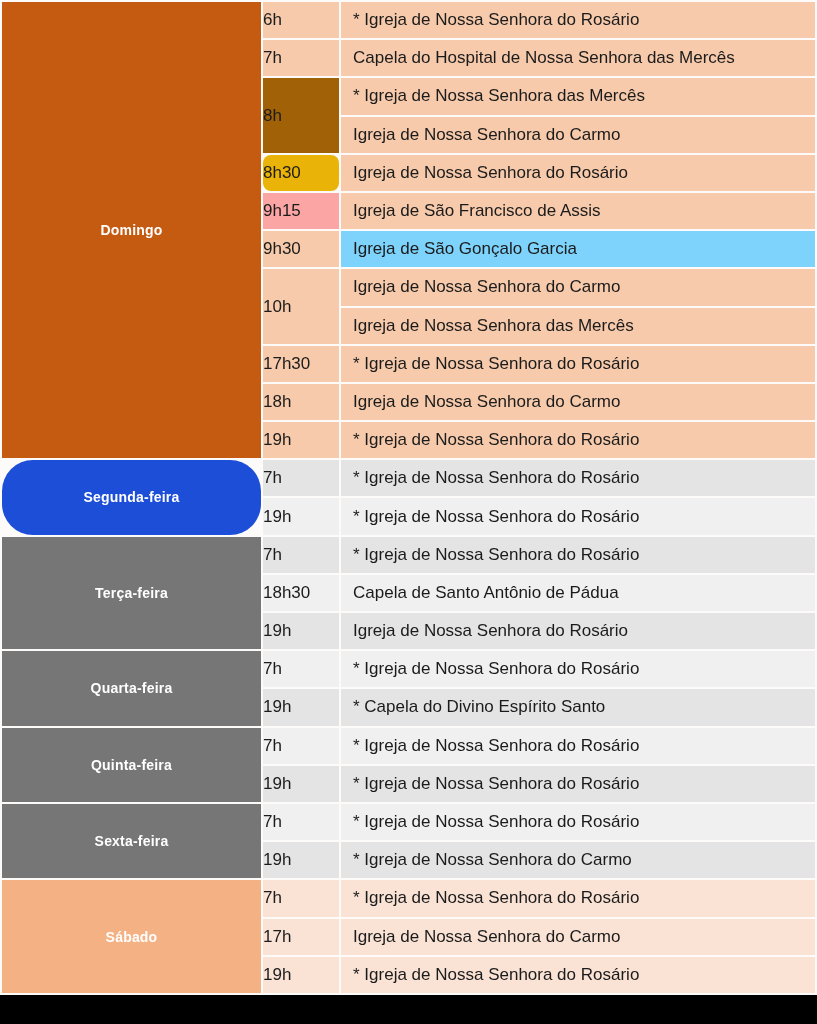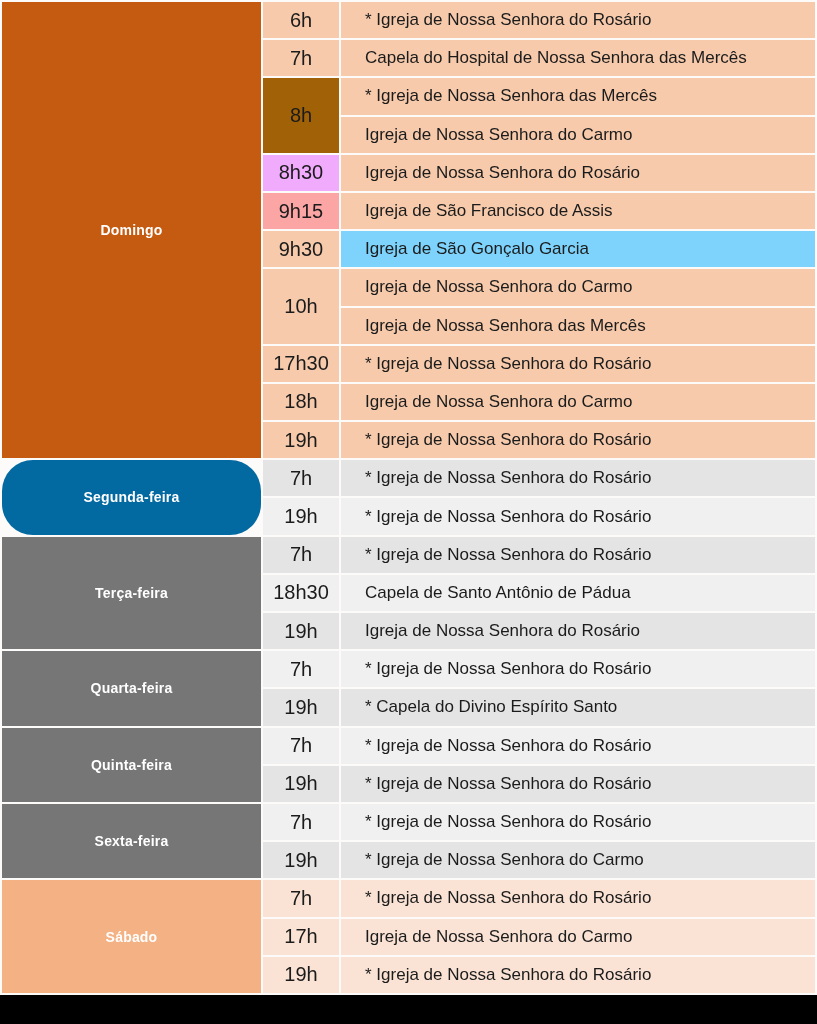--- a/index.html
+++ b/index.html
@@ -28,30 +28,30 @@
     vertical-align: middle;
   }
   td.day-cell {
     text-align: center;
     color: #ffffff;
     font-weight: bold;
     font-size: 14px;
     letter-spacing: 0.2px;
   }
   td.time-cell {
-    text-align: center;
-    font-size: 20px;
+    text-align: left;
+    font-size: 17px;
     color: #1b1b1b;
     height: 34px;
   }
   td.church-cell {
     text-align: left;
     font-size: 17px;
     color: #1b1b1b;
-    padding-left: 24px;
+    padding-left: 12px;
     height: 34px;
   }
   .footer-bar {
     position: absolute;
     left: 0;
     bottom: 0;
     width: 817px;
     height: 29px;
     background: #000000;
   }
@@ -77,21 +77,21 @@
           <td class="church-cell" style="background: rgb(246, 202, 171);">Capela do Hospital de Nossa Senhora das Mercês</td>
         </tr>
         <tr>
           <td class="time-cell" rowspan="2" style="background: #a16207;">8h</td>
           <td class="church-cell" style="background: rgb(246, 202, 171);">* Igreja de Nossa Senhora das Mercês</td>
         </tr>
         <tr>
           <td class="church-cell" style="background: rgb(246, 202, 171);">Igreja de Nossa Senhora do Carmo</td>
         </tr>
         <tr>
-          <td class="time-cell" rowspan="1" style="background: #f0abfc;">8h30</td>
+          <td class="time-cell" rowspan="1" style="background: #eab308; border-radius: 8px;">8h30</td>
           <td class="church-cell" style="background: rgb(246, 202, 171);">Igreja de Nossa Senhora do Rosário</td>
         </tr>
         <tr>
           <td class="time-cell" rowspan="1" style="background: #fca5a5;">9h15</td>
           <td class="church-cell" style="background: rgb(246, 202, 171);">Igreja de São Francisco de Assis</td>
         </tr>
         <tr>
           <td class="time-cell" rowspan="1" style="background: rgb(246, 202, 171);">9h30</td>
           <td class="church-cell" style="background: #7dd3fc;">Igreja de São Gonçalo Garcia</td>
         </tr>
@@ -108,21 +108,21 @@
         </tr>
         <tr>
           <td class="time-cell" rowspan="1" style="background: rgb(246, 202, 171);">18h</td>
           <td class="church-cell" style="background: rgb(246, 202, 171);">Igreja de Nossa Senhora do Carmo</td>
         </tr>
         <tr>
           <td class="time-cell" rowspan="1" style="background: rgb(246, 202, 171);">19h</td>
           <td class="church-cell" style="background: rgb(246, 202, 171);">* Igreja de Nossa Senhora do Rosário</td>
         </tr>
         <tr>
-          <td class="day-cell" rowspan="2" style="background: #0369a1; border-radius: 31px;">Segunda-feira</td>
+          <td class="day-cell" rowspan="2" style="background: #1d4ed8; border-radius: 31px;">Segunda-feira</td>
           <td class="time-cell" rowspan="1" style="background: rgb(228, 228, 228);">7h</td>
           <td class="church-cell" style="background: rgb(228, 228, 228);">* Igreja de Nossa Senhora do Rosário</td>
         </tr>
         <tr>
           <td class="time-cell" rowspan="1" style="background: rgb(240, 240, 240);">19h</td>
           <td class="church-cell" style="background: rgb(240, 240, 240);">* Igreja de Nossa Senhora do Rosário</td>
         </tr>
         <tr>
           <td class="day-cell" rowspan="3" style="background: rgb(118, 118, 118);">Terça-feira</td>
           <td class="time-cell" rowspan="1" style="background: rgb(228, 228, 228);">7h</td>

